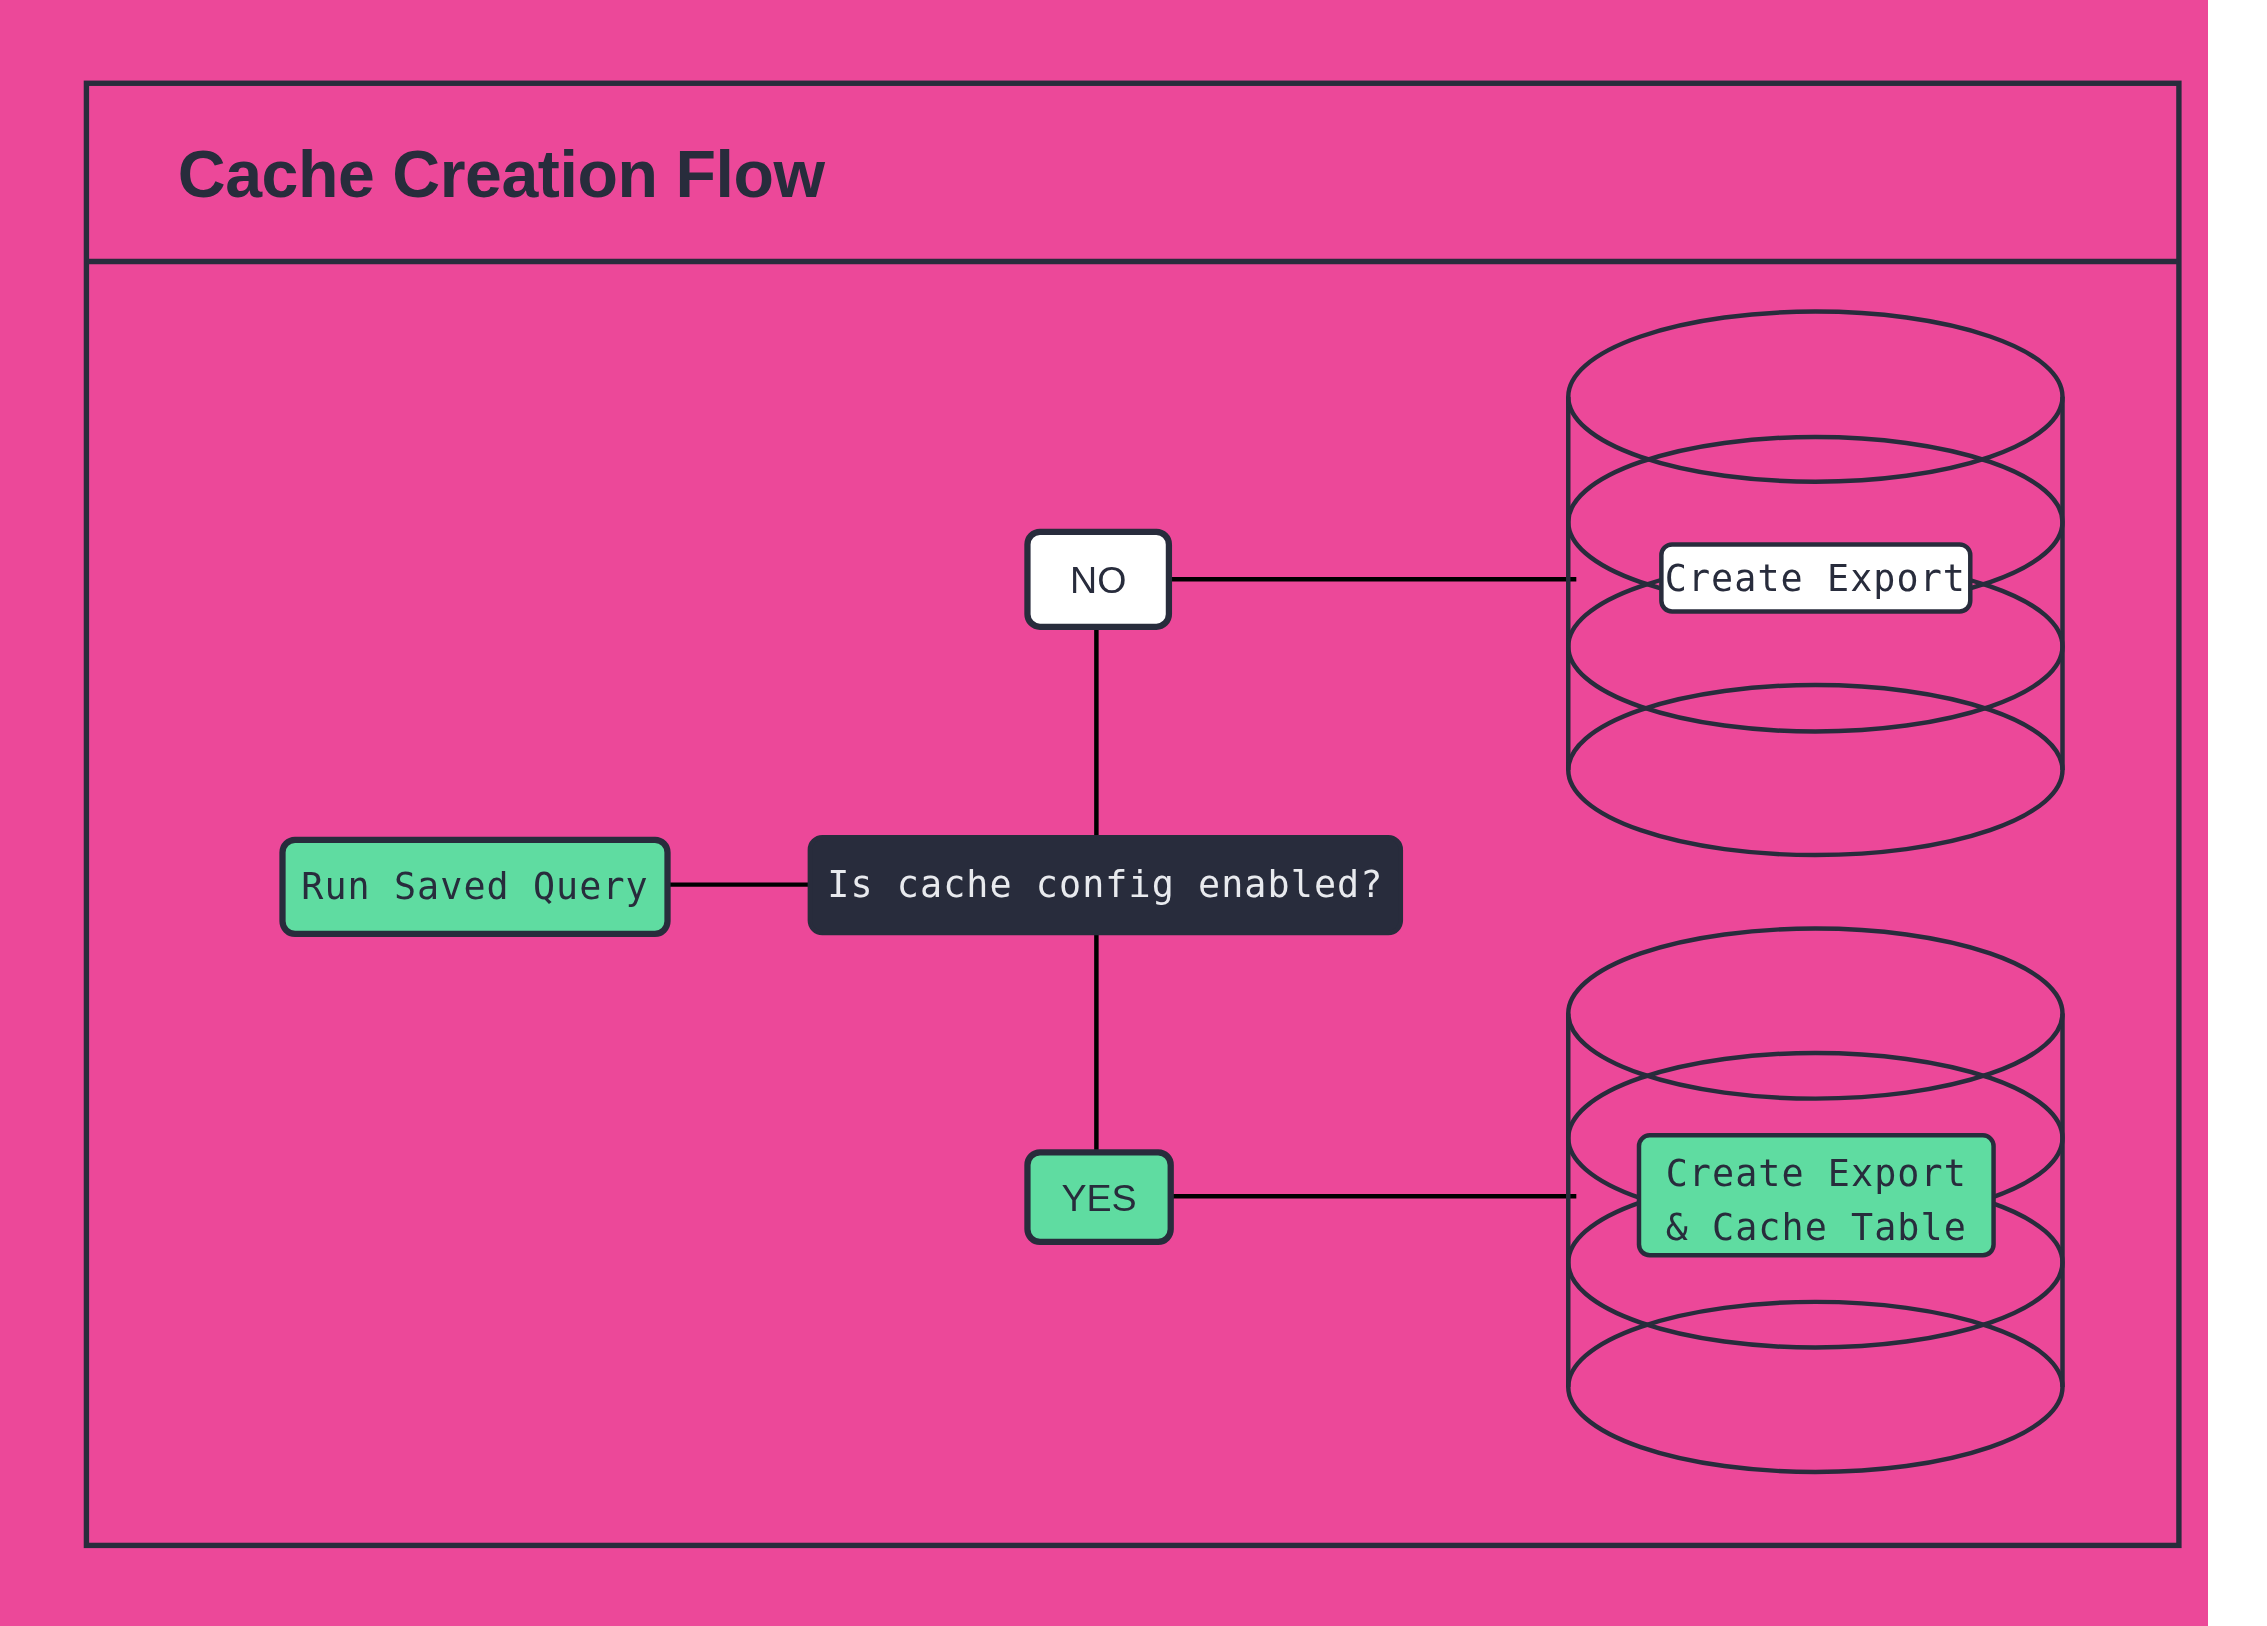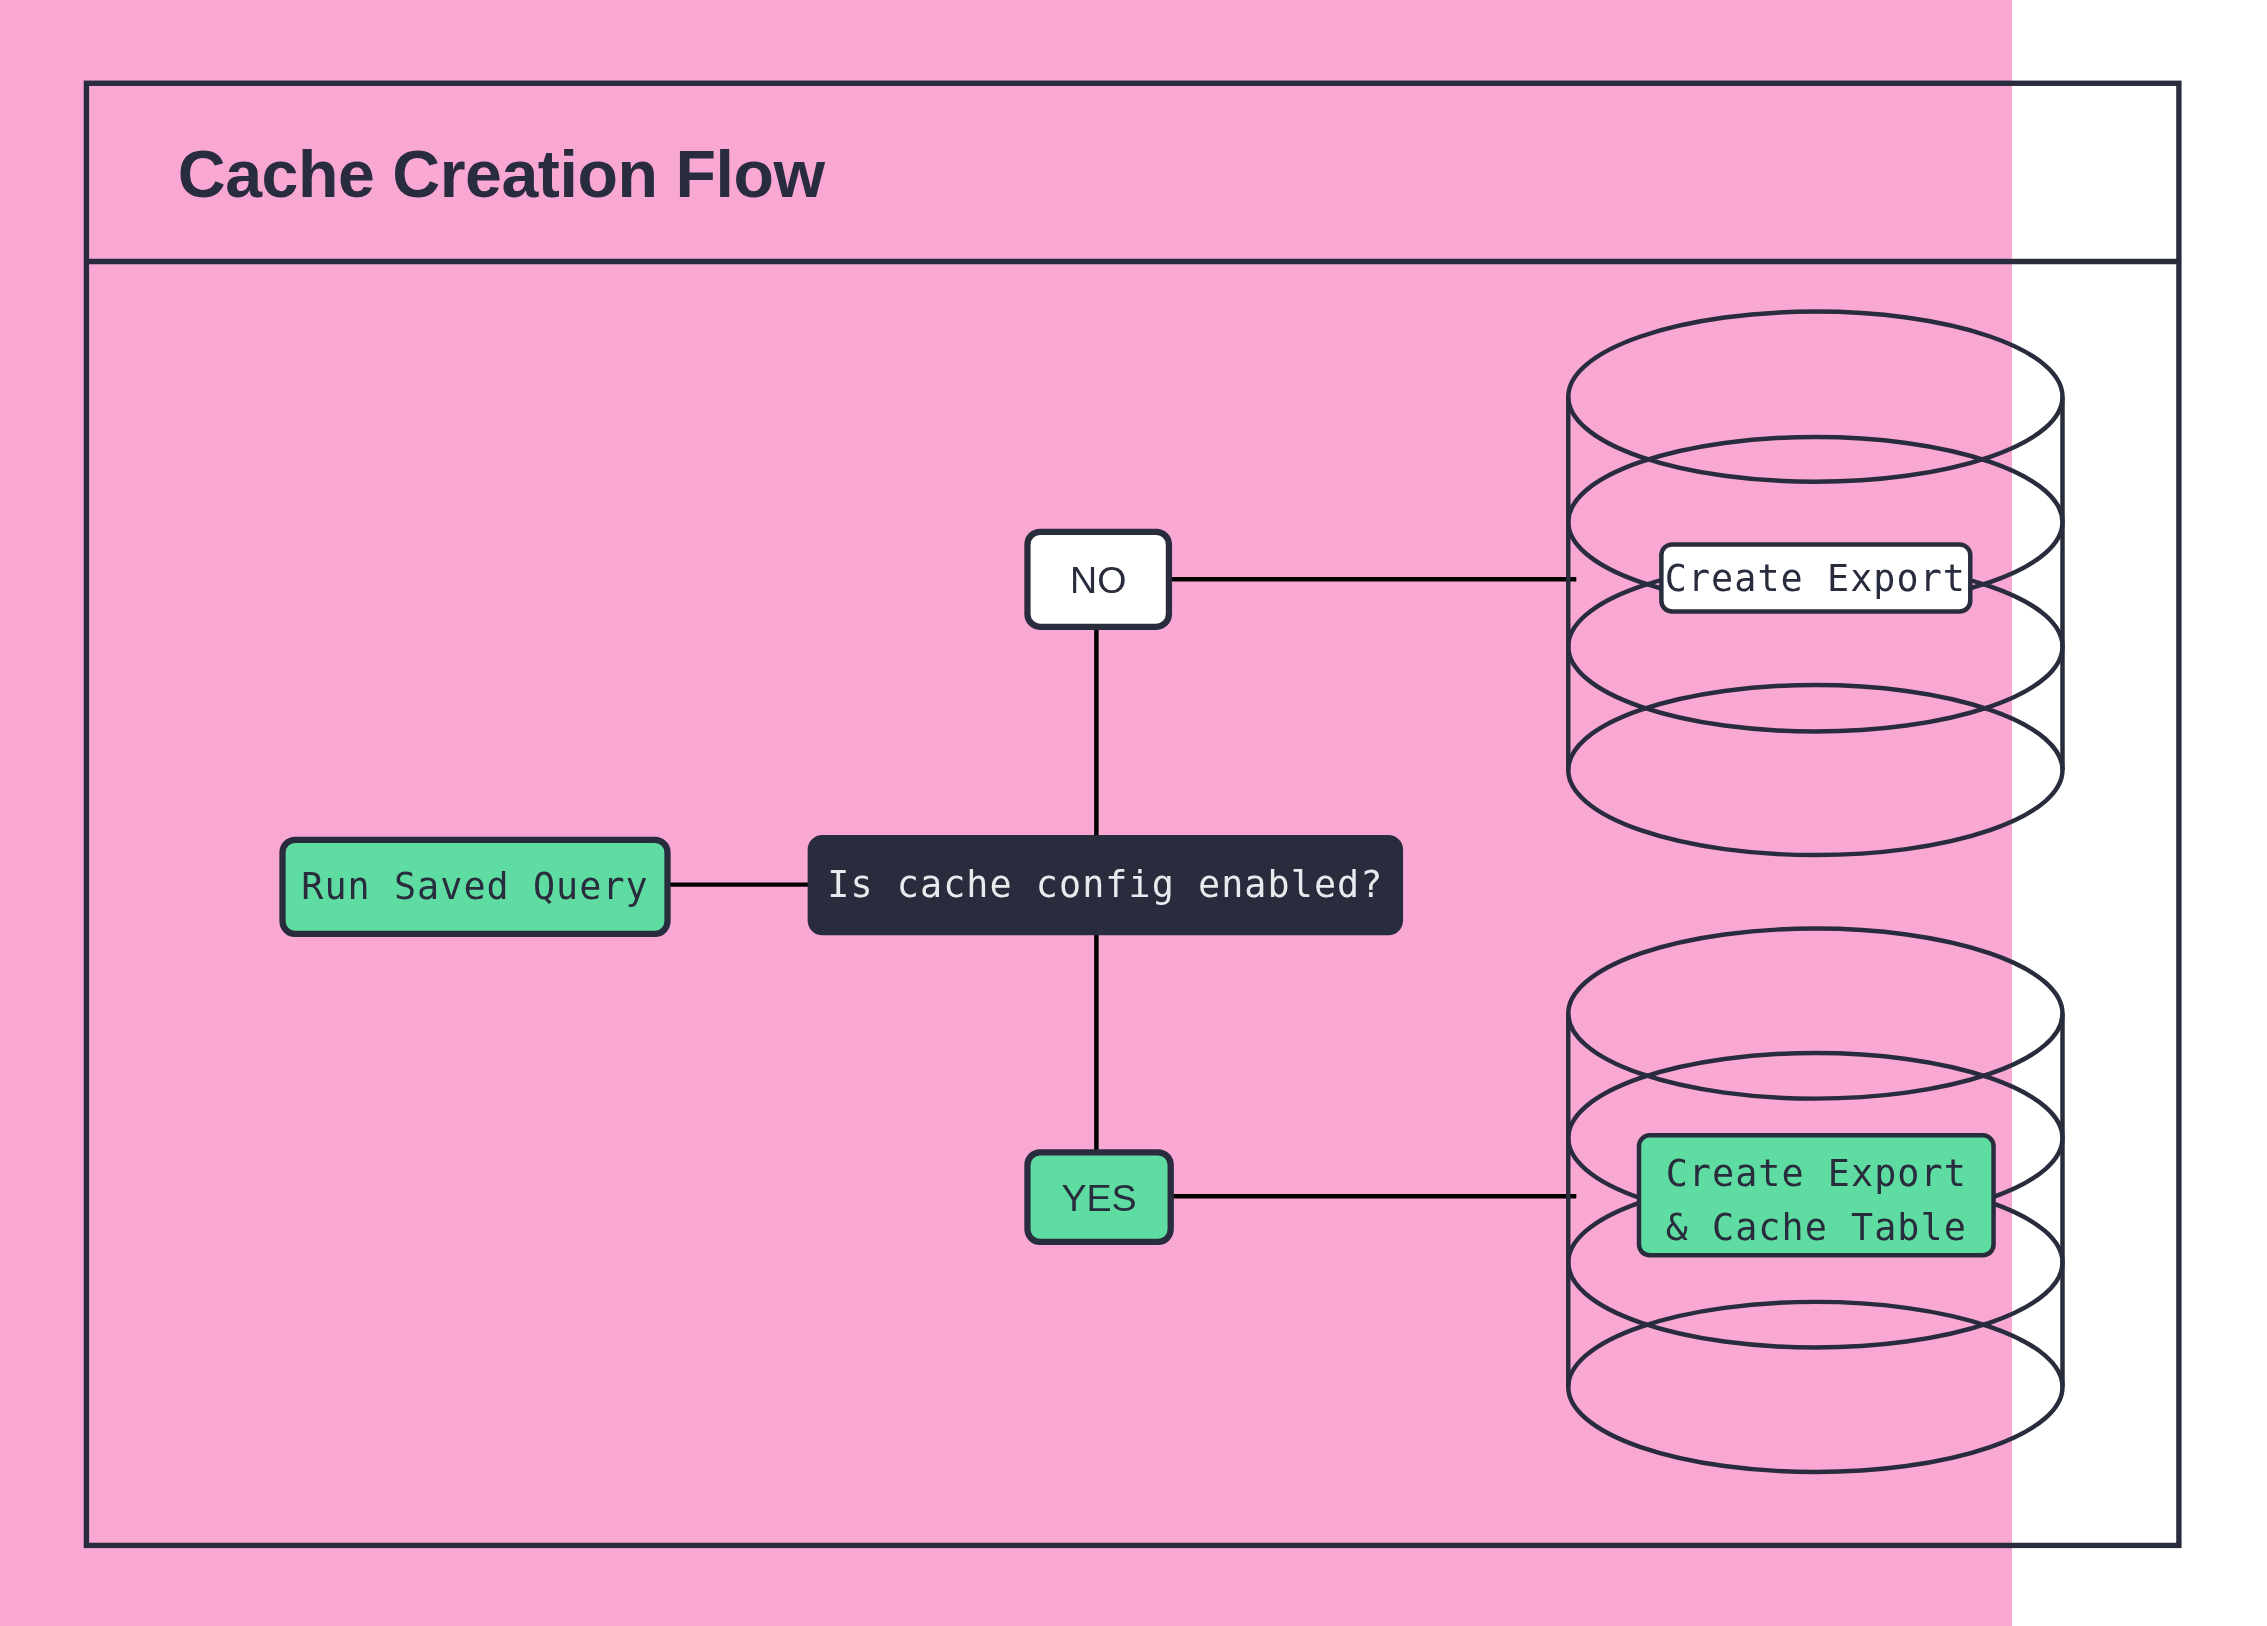--- a/index.html
+++ b/index.html
@@ -8,23 +8,23 @@
     background: #ffffff;
   }
   body {
     width: 2268px;
     height: 1626px;
     font-family: "Liberation Sans", sans-serif;
     overflow: hidden;
   }
   #canvas {
     position: relative;
-    width: 2012px;
+    width: 2208px;
     height: 1626px;
-    background: #f9a8d4;
+    background: #ec4899;
   }
   #diagram-svg {
     position: absolute;
     left: 0;
     top: 0;
     width: 2268px;
     height: 1626px;
   }
   .frame-rect {
     fill: none;

